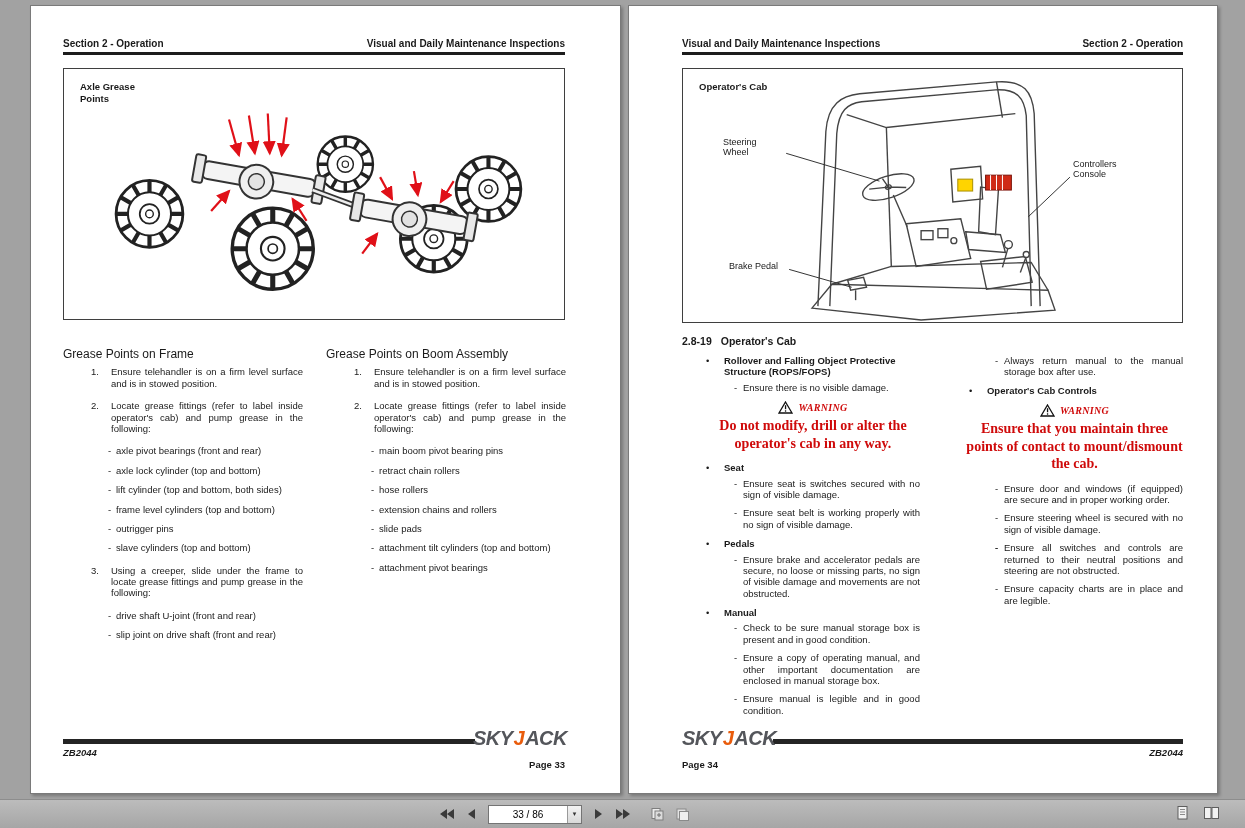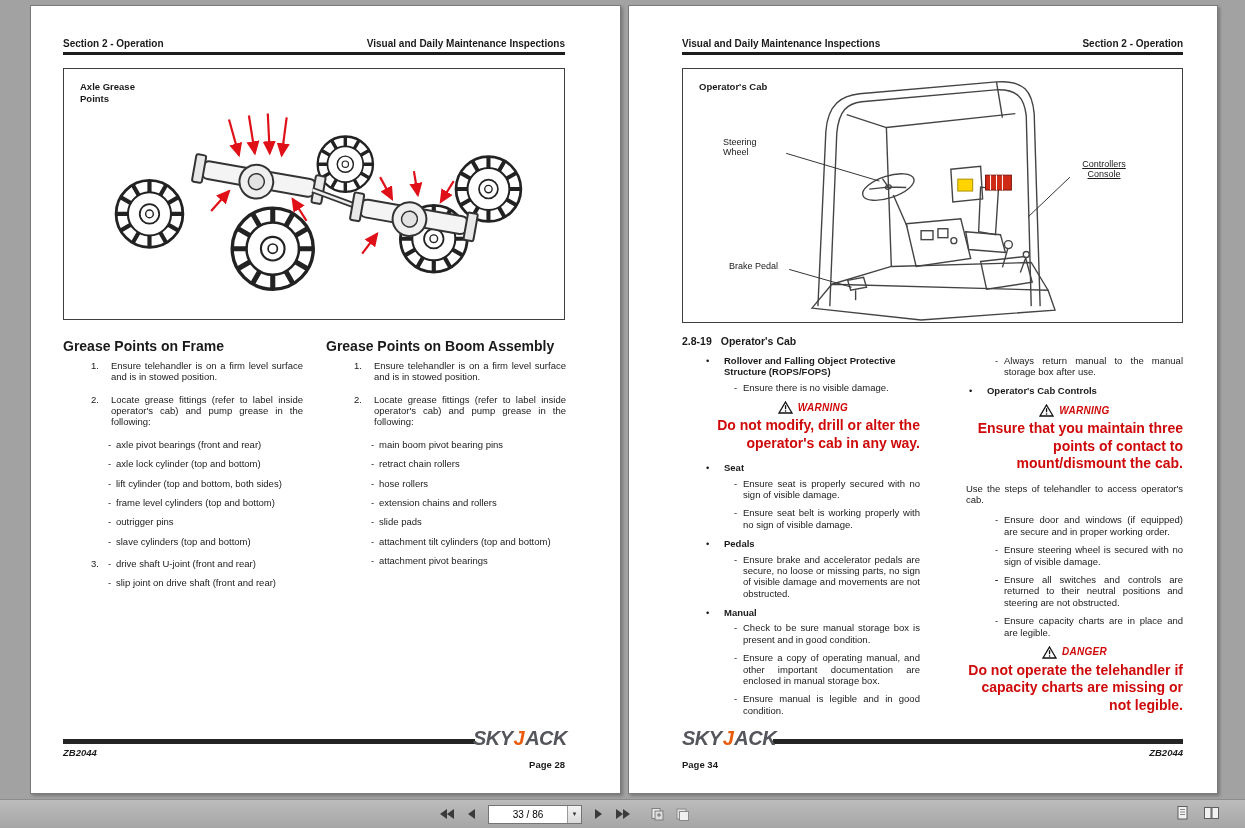--- a/index.html
+++ b/index.html
@@ -21,26 +21,26 @@
   #pageR .inner{padding:32px 34px 0 53px;}
   .pg-header{display:flex;justify-content:space-between;font-size:10px;font-weight:bold;}
   .pg-rule{height:3px;background:#1c1c1c;margin-top:3px;}
   .figure-box{position:relative;margin-top:13px;border:1px solid #3f3f3f;background:#fff;padding-left:24px;}
   #pageL .figure-box{height:250px;}
   #pageR .figure-box{height:253px;}
   .fig-label{position:absolute;top:12px;left:16px;font-size:9.5px;font-weight:bold;white-space:pre-line;line-height:1.25;z-index:2;}
   .figsvg{position:absolute;left:0;top:0;width:100%;height:100%;}
   .callout{position:absolute;font-size:9px;line-height:1.15;white-space:pre-line;z-index:2;}
   .co-steering{left:40px;top:68px;width:64px;text-align:left;}
-  .co-console{left:390px;top:90px;width:62px;text-align:center;text-decoration:underline;}
+  .co-console{left:390px;top:90px;width:62px;text-align:left;}
   .co-pedal{left:46px;top:192px;}
   
   .two-col{display:flex;gap:23px;margin-top:11px;}
   .tcol{flex:0 0 240px;font-size:9.5px;line-height:1.2;}
-  .tcol h3{font-size:14px;font-weight:bold;margin:7px 0 5px 0;}
+  .tcol h3{font-size:12px;font-weight:normal;margin:16px 0 5px 0;}
   .step{position:relative;padding-left:48px;margin-bottom:11px;text-align:justify;}
   .step .num{position:absolute;left:28px;top:0;}
   .subs{margin-top:11px;}
   .subs .di{position:relative;padding-left:5px;margin-bottom:8px;}
   .subs .di .dash{position:absolute;left:-3px;top:0;}
   
   .sec-head{display:flex;font-size:10.5px;font-weight:bold;margin-top:12px;}
   .sec-head .sn{margin-right:9px;}
   .cols{display:flex;margin-top:8px;font-size:9.5px;line-height:1.2;}
   .colL{width:239px;box-sizing:border-box;}
@@ -50,21 +50,21 @@
   .bullsec .bull{position:absolute;left:0;top:0;}
   .bullsec .btitle{font-weight:bold;margin-bottom:4px;}
   .di{position:relative;padding-left:19px;margin-bottom:7px;text-align:justify;}
   .di .dash{position:absolute;left:10px;top:0;}
   .colR .bullsec{padding-left:21px;}
   .colR .bullsec .bull{left:3px;}
   .colR > .dashlist > .di{padding-left:38px;}
   .colR > .dashlist > .di .dash{left:29px;}
   .para{margin:2px 0 9px 0;text-align:justify;}
   
-  .warnbox{margin:8px 0 10px 0;text-align:right;}
+  .warnbox{margin:8px 0 10px 0;text-align:center;font-family:Liberation Serif, serif;}
   .warnhead{display:flex;align-items:center;justify-content:center;margin-bottom:3px;}
   .warnlabel{font-weight:bold;font-style:italic;font-size:10px;color:#cf0a0a;margin-left:5px;letter-spacing:.3px;}
   .warntext{font-weight:bold;font-size:14px;color:#cf0a0a;line-height:1.25;}
   
   .fbar{position:absolute;height:5px;background:#242424;top:733px;}
   #pageL .fbar{left:32px;width:412px;}
   #pageR .fbar{left:144px;right:34px;}
   .logo{position:absolute;top:721px;font-size:20px;font-weight:bold;font-style:italic;letter-spacing:-.5px;color:#54565b;white-space:nowrap;}
   #pageL .logo{right:53px;}
   #pageR .logo{left:53px;}
@@ -189,21 +189,21 @@
                     <span class="dash">-</span><span>outrigger pins</span>
                   </div>
 
                   <div class="di">
                     <span class="dash">-</span><span>slave cylinders (top and bottom)</span>
                   </div>
                 </div>
             </div>
 
             <div class="step">
-              <span class="num">3.</span>
+              <span class="num">3.</span><span class="stext">Using a creeper, slide under the frame to locate grease fittings and pump grease in the following:</span>
               <div class="subs">
 
                   <div class="di">
                     <span class="dash">-</span><span>drive shaft U-joint (front and rear)</span>
                   </div>
 
                   <div class="di">
                     <span class="dash">-</span><span>slip joint on drive shaft (front and rear)</span>
                   </div>
                 </div>
@@ -252,21 +252,21 @@
                   </div>
                 </div>
             </div>
           </div>
       </div>
     </div>
 
     <div class="fbar"></div>
     <div class="logo"><span>SKY</span><span class="j">J</span><span>ACK</span></div>
     <div class="docnum">ZB2044</div>
-    <div class="pagenum">Page 28</div>
+    <div class="pagenum">Page 33</div>
   </div>
 </div>
 
 <div class="page" id="pageR">
   <div class="inner">
     <div class="pg-header">
       <span>Visual and Daily Maintenance Inspections</span>
       <span>Section 2 - Operation</span>
     </div>
     <div class="pg-rule"></div>
@@ -360,21 +360,21 @@
             </div>
             <div class="warntext">Do not modify, drill or alter the operator's cab in any way.</div>
           </div>
 
           <div class="bullsec">
             <span class="bull">•</span>
             <div class="btitle">Seat</div>
             <div class="dashlist">
 
                 <div class="di">
-                  <span class="dash">-</span><span>Ensure seat is properly secured with no sign of visible damage.</span>
+                  <span class="dash">-</span><span>Ensure seat is switches secured with no sign of visible damage.</span>
                 </div>
 
                 <div class="di">
                   <span class="dash">-</span><span>Ensure seat belt is working properly with no sign of visible damage.</span>
                 </div>
               </div>
           </div>
 
           <div class="bullsec">
             <span class="bull">•</span>
@@ -426,21 +426,20 @@
             <svg width="15" height="13" viewBox="0 0 15 13">
               <path d="M7.5 1 L14 12 L1 12 Z" fill="#fff" stroke="#111" stroke-width="1.3"></path>
               <rect x="6.9" y="4.2" width="1.3" height="4" fill="#111"></rect>
               <rect x="6.9" y="9.3" width="1.3" height="1.4" fill="#111"></rect>
             </svg>
             <span class="warnlabel">WARNING</span>
           </div>
           <div class="warntext">Ensure that you maintain three points of contact to mount/dismount the cab.</div>
         </div>
 
-        <div class="para">Use the steps of telehandler to access operator's cab.</div>
 
         <div class="dashlist">
 
             <div class="di">
               <span class="dash">-</span><span>Ensure door and windows (if equipped) are secure and in proper working order.</span>
             </div>
 
             <div class="di">
               <span class="dash">-</span><span>Ensure steering wheel is secured with no sign of visible damage.</span>
             </div>
@@ -451,31 +450,20 @@
 
             <div class="di">
               <span class="dash">-</span><span>Ensure all switches and controls are returned to their neutral positions and steering are not obstructed.</span>
             </div>
 
             <div class="di">
               <span class="dash">-</span><span>Ensure capacity charts are in place and are legible.</span>
             </div>
           </div>
 
-        <div class="warnbox">
-          <div class="warnhead">
-            <svg width="15" height="13" viewBox="0 0 15 13">
-              <path d="M7.5 1 L14 12 L1 12 Z" fill="#fff" stroke="#111" stroke-width="1.3"></path>
-              <rect x="6.9" y="4.2" width="1.3" height="4" fill="#111"></rect>
-              <rect x="6.9" y="9.3" width="1.3" height="1.4" fill="#111"></rect>
-            </svg>
-            <span class="warnlabel">DANGER</span>
-          </div>
-          <div class="warntext">Do not operate the telehandler if capacity charts are missing or not legible.</div>
-        </div>
       </div>
     </div>
 
     <div class="fbar"></div>
     <div class="logo"><span>SKY</span><span class="j">J</span><span>ACK</span></div>
     <div class="docnum">ZB2044</div>
     <div class="pagenum">Page 34</div>
   </div>
 </div>
 

